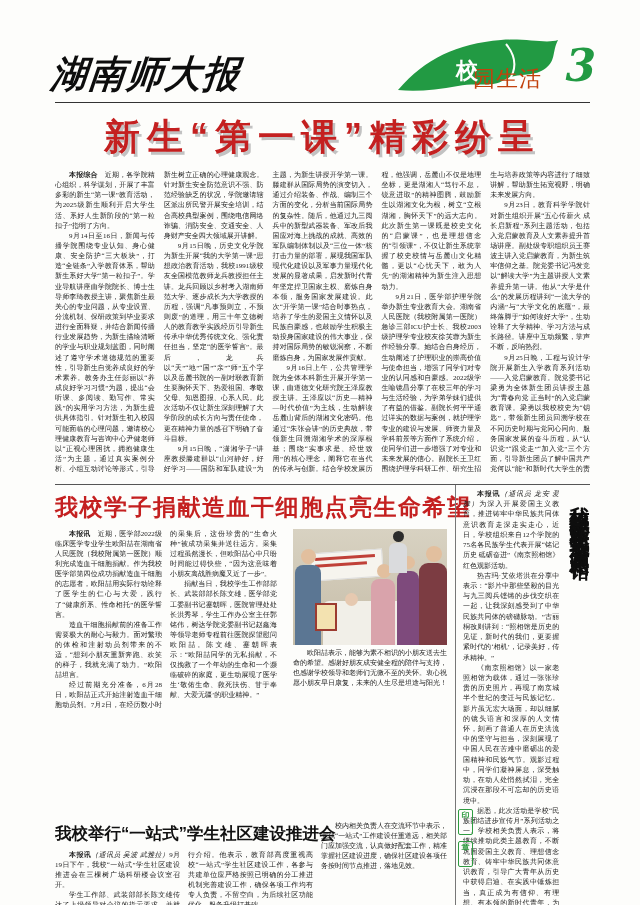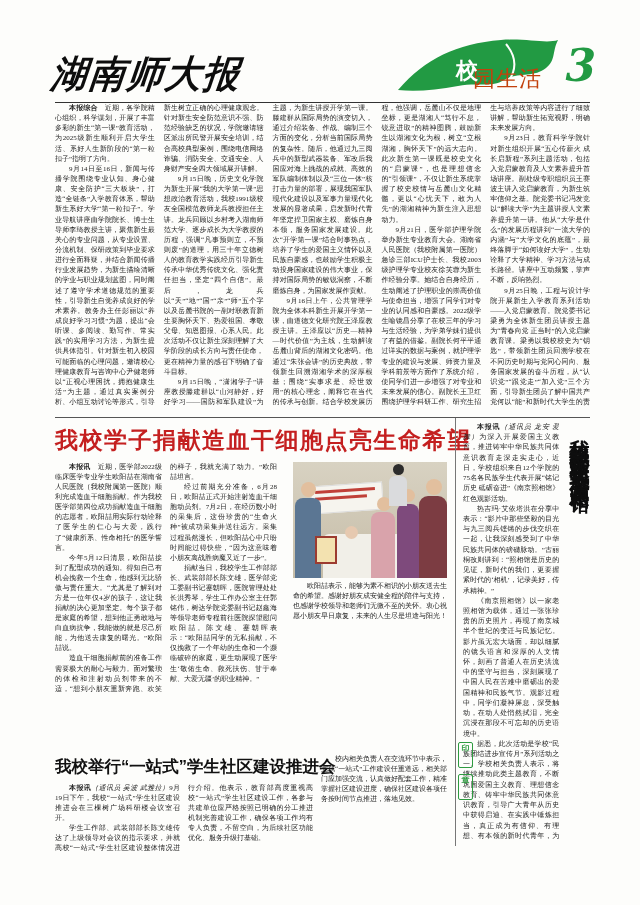--- a/index.html
+++ b/index.html
@@ -61,39 +61,39 @@
       <svg class="leaf-svg" width="188" height="62" viewBox="0 0 188 62">
         <path d="M2,52 C30,20 60,6 105,2 C130,0 150,6 162,2 C156,14 160,22 150,30 C138,40 120,34 108,42 C96,50 80,44 62,48 C40,52 20,54 2,52 Z" fill="#229a43"></path>
         <path d="M110,6 C120,18 122,30 112,44" stroke="#fdfdfb" stroke-width="2" fill="none"></path>
       </svg>
       <span class="leaf-char">校</span>
       <span class="section-label">园生活</span>
       <span class="page-num">3</span>
     </div>
   </div>
 
+  <div class="lead-headline">新生“第一课”精彩纷呈</div>
   <div class="lead-body">
     <p><span class="lead-tag">本报综合</span>　<span>近期，各学院精心组织，科学谋划，开展了丰富多彩的新生“第一课”教育活动，为2025级新生顺利开启大学生活、系好人生新阶段的“第一粒扣子”指明了方向。</span></p>
     <p>9月14日至16日，新闻与传播学院围绕专业认知、身心健康、安全防护“三大板块”，打造“全链条”入学教育体系，帮助新生系好大学“第一粒扣子”。学业导航讲座由学院院长、博士生导师李琦教授主讲，聚焦新生最关心的专业问题，从专业设置、分流机制、保研政策到毕业要求进行全面释疑，并结合新闻传播行业发展趋势，为新生描绘清晰的学业与职业规划蓝图，同时阐述了遵守学术道德规范的重要性，引导新生自觉养成良好的学术素养。教务办主任彭丽以“养成良好学习习惯”为题，提出“会听课、多阅读、勤写作、常实践”的实用学习方法，为新生提供具体指引。针对新生初入校园可能面临的心理问题，邀请校心理健康教育与咨询中心尹健老师以“正视心理困扰，拥抱健康生活”为主题，通过真实案例分析、小组互动讨论等形式，引导新生树立正确的心理健康观念。针对新生安全防范意识不强、防范经验缺乏的状况，学院邀请辖区派出所民警开展安全培训，结合高校典型案例，围绕电信网络诈骗、消防安全、交通安全、人身财产安全四大领域展开讲解。</p>
-    <p>9月15日晚，历史文化学院为新生开展“我的大学第一课”思想政治教育活动，我校1991级校友全国模范教师龙兵教授担任主讲。龙兵回顾以乡村考入湖南师范大学、逐步成长为大学教授的历程，强调“凡事预则立，不预则废”的道理，用三十年立德树人的教育教学实践经历引导新生传承中华优秀传统文化、强化责任担当，坚定“四个自信”。最后，龙兵以“天”“地”“国”“亲”“师”五个字以及岳麓书院的一副对联教育新生要胸怀天下、热爱祖国、孝敬父母、知恩图报、心系人民。此次活动不仅让新生深刻理解了大学阶段的成长方向与责任使命，更在精神力量的感召下明确了奋斗目标。</p>
+    <p>9月15日晚，历史文化学院为新生开展“我的大学第一课”思想政治教育活动，我校1991级校友全国模范教师龙兵教授担任主讲。龙兵回顾以乡村考入湖南师范大学、逐步成长为大学教授的历程，强调“凡事预则立，不预则废”的道理，用三十年立德树人的教育教学实践经历引导新生传承中华优秀传统文化、强化责任担当，坚定“的医学誓言”。最后，龙兵以“天”“地”“国”“亲”“师”五个字以及岳麓书院的一副对联教育新生要胸怀天下、热爱祖国、孝敬父母、知恩图报、心系人民。此次活动不仅让新生深刻理解了大学阶段的成长方向与责任使命，更在精神力量的感召下明确了奋斗目标。</p>
     <p>9月15日晚，“潇湘学子”讲座教授滕建群以“山河静好，好好学习——国防和军队建设”为主题，为新生讲授开学第一课。滕建群从国际局势的演变切入，通过介绍装备、作战、编制三个方面的变化，分析当前国际局势的复杂性。随后，他通过九三阅兵中的新型武器装备、军改后我国应对海上挑战的成就、高效的军队编制体制以及“三位一体”核打击力量的部署，展现我国军队现代化建设以及军事力量现代化发展的显著成果，启发新时代青年坚定捍卫国家主权、磨炼自身本领，服务国家发展建设。此次“开学第一课”结合时事热点，培养了学生的爱国主义情怀以及民族自豪感，也鼓励学生积极主动投身国家建设的伟大事业，保持对国际局势的敏锐洞察，不断磨炼自身，为国家发展作贡献。</p>
     <p>9月16日上午，公共管理学院为全体本科新生开展开学第一课，由道德文化研究院王泽应教授主讲。王泽应以“历史—精神—时代价值”为主线，生动解读岳麓山背后的湖湘文化密码。他通过“朱张会讲”的历史典故，带领新生回溯湖湘学术的深厚根基；围绕“实事求是、经世致用”的核心理念，阐释它在当代的传承与创新。结合学校发展历程，他强调，岳麓山不仅是地理坐标，更是湖湘人“笃行不息，锐意进取”的精神图腾，鼓励新生以湖湘文化为根，树立“立根湖湘，胸怀天下”的远大志向。此次新生第一课既是校史文化的“启蒙课”，也是理想信念的“引领课”，不仅让新生系统掌握了校史校情与岳麓山文化精髓，更以“心忧天下，敢为人先”的湖湘精神为新生注入思想动力。</p>
     <p>9月21日，医学部护理学院举办新生专业教育大会。湖南省人民医院（我校附属第一医院）急诊三部ICU护士长、我校2003级护理学专业校友徐芙蓉为新生作经验分享。她结合自身经历，生动阐述了护理职业的崇高价值与使命担当，增强了同学们对专业的认同感和自豪感。2022级学生喻镜昌分享了在校三年的学习与生活经验，为学弟学妹们提供了有益的借鉴。副院长何平平通过详实的数据与案例，就护理学专业的建设与发展、师资力量及学科前景等方面作了系统介绍，使同学们进一步增强了对专业和未来发展的信心。副院长王卫红围绕护理学科研工作、研究生招生与培养政策等内容进行了细致讲解，帮助新生拓宽视野，明确未来发展方向。</p>
     <p>9月23日，教育科学学院针对新生组织开展“五心传薪火 成长启新程”系列主题活动，包括入党启蒙教育及人文素养提升首场讲座。副处级专职组织员王赛波主讲入党启蒙教育，为新生筑牢信仰之基。院党委书记冯发竞以“解读大学”为主题讲授人文素养提升第一讲。他从“大学是什么”的发展历程讲到“一流大学的内涵”与“大学文化的底蕴”，最终落脚于“如何读好大学”，生动诠释了大学精神、学习方法与成长路径。讲座中互动频繁，掌声不断，反响热烈。</p>
     <p>9月25日晚，工程与设计学院开展新生入学教育系列活动——入党启蒙教育。院党委书记梁勇为全体新生团员讲授主题为“青春向党 正当时”的入党启蒙教育课。梁勇以我校校史为“钥匙”，带领新生团员回溯学校在不同历史时期与党同心同向、服务国家发展的奋斗历程，从“认识党”“跟党走”“加入党”三个方面，引导新生团员了解中国共产党何以“能”和新时代大学生的责任担当，勉励大家坚定政治信仰、明确人生方向、加强理论学习、掌握过硬本领，在政治上、思想上、行动上做表率，积极靠拢党组织，争取早日加入中国共产党，努力成为堪当民族复兴重任的时代新人。一段段鲜活的校史故事、一个个生动的实践案例，不仅让新生们加深了对学校的认同感，更让大家直观感受到中国共产党领导下高等教育事业的蓬勃发展，为新生团员带来了一堂兼具思想深度与温度的“信仰第一课”。</p>
   </div>
 
   <div class="band">
     <div class="band-left">
 
       <div class="don-headline">我校学子捐献造血干细胞点亮生命希望</div>
       <div class="don-body">
         <div class="don-cols">
           <p><span class="byline-tag">本报讯</span>　<span>近期，医学部2022级临床医学专业学生欧阳喆在湖南省人民医院（我校附属第一医院）顺利完成造血干细胞捐献。作为我校医学部第四位成功捐献造血干细胞的志愿者，欧阳喆用实际行动诠释了医学生的仁心与大爱，践行了“健康所系、性命相托”的医学誓言。</span></p>
-          <p>今年5月12日清晨，欧阳喆接到了配型成功的通知。得知自己有机会挽救一个生命，他感到无比骄傲与责任重大。“尤其是了解到对方是一位年仅4岁的孩子，这让我捐献的决心更加坚定。每个孩子都是家庭的希望，想到他正勇敢地与白血病抗争，我能做的就是尽己所能，为他送去康复的曙光。”欧阳喆说。</p>
           <p>造血干细胞捐献前的准备工作需要极大的耐心与毅力。面对繁琐的体检和注射动员剂带来的不适，“想到小朋友重新奔跑、欢笑的样子，我就充满了动力。”欧阳喆坦言。</p>
           <p>经过前期充分准备，6月28日，欧阳喆正式开始注射造血干细胞动员剂。7月2日，在经历数小时的采集后，这份珍贵的“生命火种”被成功采集并送往远方。采集过程虽然漫长，但欧阳喆心中只盼时间能过得快些，“因为这意味着小朋友离战胜病魔又近了一步”。</p>
           <p>捐献当日，我校学生工作部部长、武装部部长陈文雄，医学部党工委副书记蹇朝晖，医院管理处处长洪秀琴，学生工作办公室主任郭铭伟，树达学院党委副书记赵鑫海等领导老师专程前往医院探望慰问欧阳喆。陈文雄、蹇朝晖表示：“欧阳喆同学的无私捐献，不仅挽救了一个年幼的生命和一个濒临破碎的家庭，更生动展现了医学生‘敬佑生命、救死扶伤、甘于奉献、大爱无疆’的职业精神。”</p>
         </div>
         <div class="don-right">
           <div class="photo">
 
             <div class="ph" style="left:18px;top:22px;width:70px;height:26px;background:#f6f4ee;border:1px solid #ddd;transform:rotate(-4deg);"></div>
             <div class="ph" style="left:22px;top:27px;width:60px;height:3px;background:#c04038;transform:rotate(-4deg);"></div>
             <div class="ph" style="left:22px;top:34px;width:52px;height:3px;background:#c04038;transform:rotate(-4deg);"></div>

